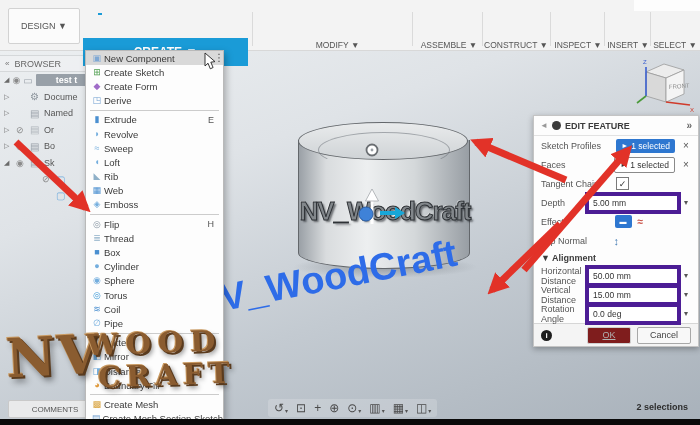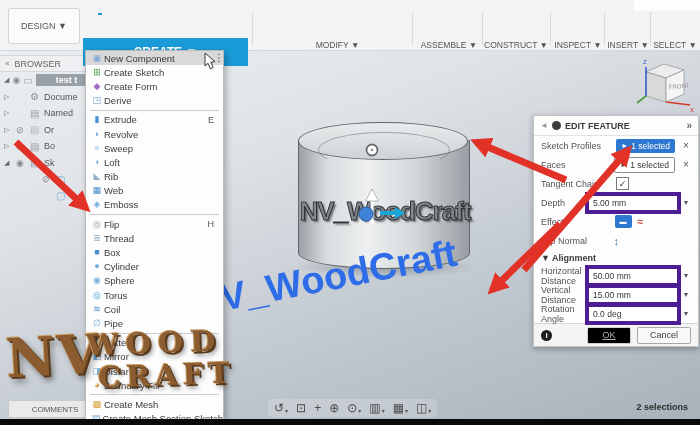--- a/index.html
+++ b/index.html
@@ -105,21 +105,21 @@
     justify-content:center;font-size:7px;border-radius:2px;margin-right:6px;}
   .fx-red{color:#c23b2e;font-size:10px;font-weight:bold;}
   .flip-ic{color:#4a7fb5;font-size:11px;}
   .p-section{height:16px;display:flex;align-items:center;padding:0 7px;font-weight:bold;color:#3c3c3c;}
   .p-foot{height:22px;background:#f4f4f4;border-top:1px solid #d6d6d6;display:flex;align-items:center;
     padding:0 7px;gap:6px;}
   .info-ic{width:11px;height:11px;border-radius:50%;background:#1d1d1d;color:#fff;font-size:8px;
     display:flex;align-items:center;justify-content:center;font-weight:bold;margin-right:auto;}
   .btn{height:15px;border:1px solid #a8a8a8;border-radius:2px;background:#f8f8f8;color:#444;
     font-size:9px;display:flex;align-items:center;justify-content:center;}
-  .btn.ok{width:42px;color:#b0b0b0;border-color:#d0d0d0;background:#000000;text-decoration:underline;}
+  .btn.ok{width:42px;color:#b0b0b0;border-color:#d0d0d0;background:#7f1d1d;text-decoration:underline;}
   .btn.cancel{width:52px;}
   
   .navbar{position:absolute;left:268px;top:399px;height:18px;z-index:12;display:flex;gap:8px;
     align-items:center;padding:0 6px;background:rgba(255,255,255,.18);border-radius:3px;}
   .nav-ic{display:flex;align-items:end;gap:1px;color:#4a4a4a;font-size:12px;line-height:1;}
   .nav-ic .caret{font-size:6px;color:#555;}
   .comments{position:absolute;left:8px;top:400px;width:92px;height:16px;background:#e9eaeb;
     border:1px solid #c9c9c9;border-radius:2px;display:flex;align-items:center;justify-content:center;
     font-size:8px;color:#555;z-index:12;}
   .selections{position:absolute;right:12px;top:402px;font-size:9px;font-weight:bold;color:#2d2d2d;z-index:12;}

